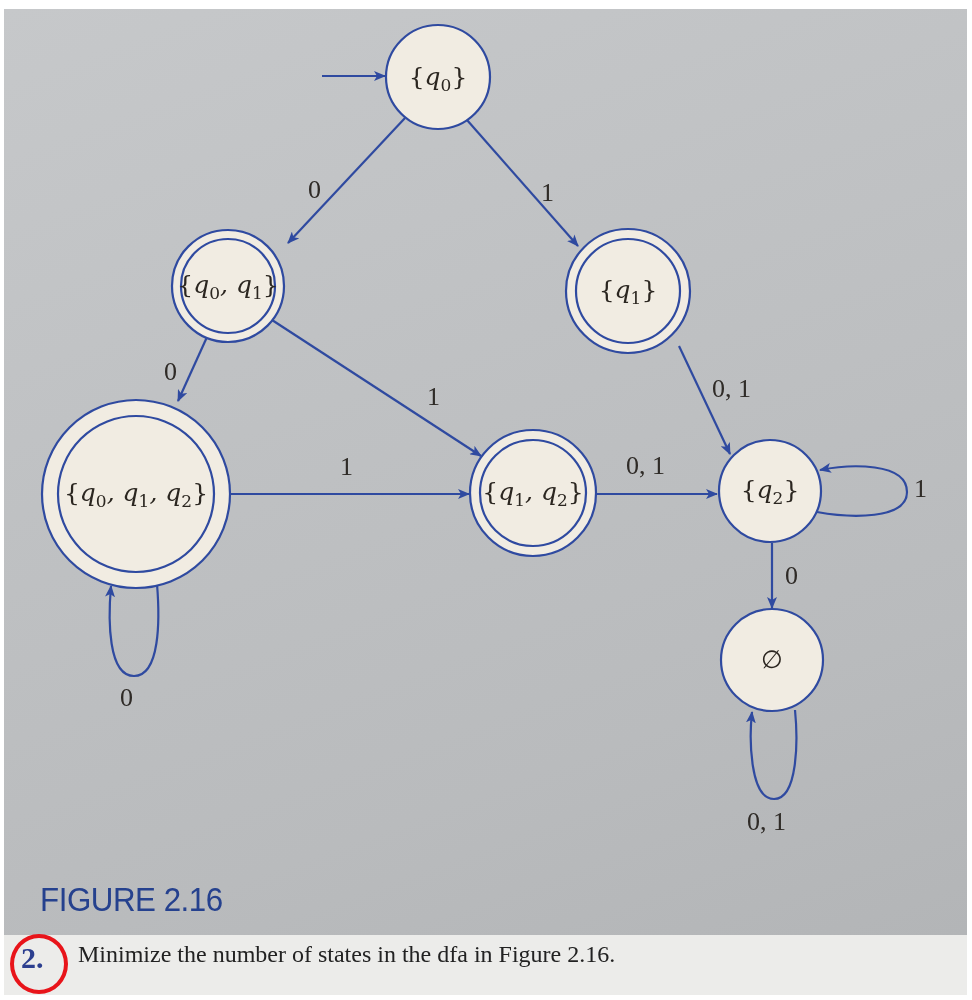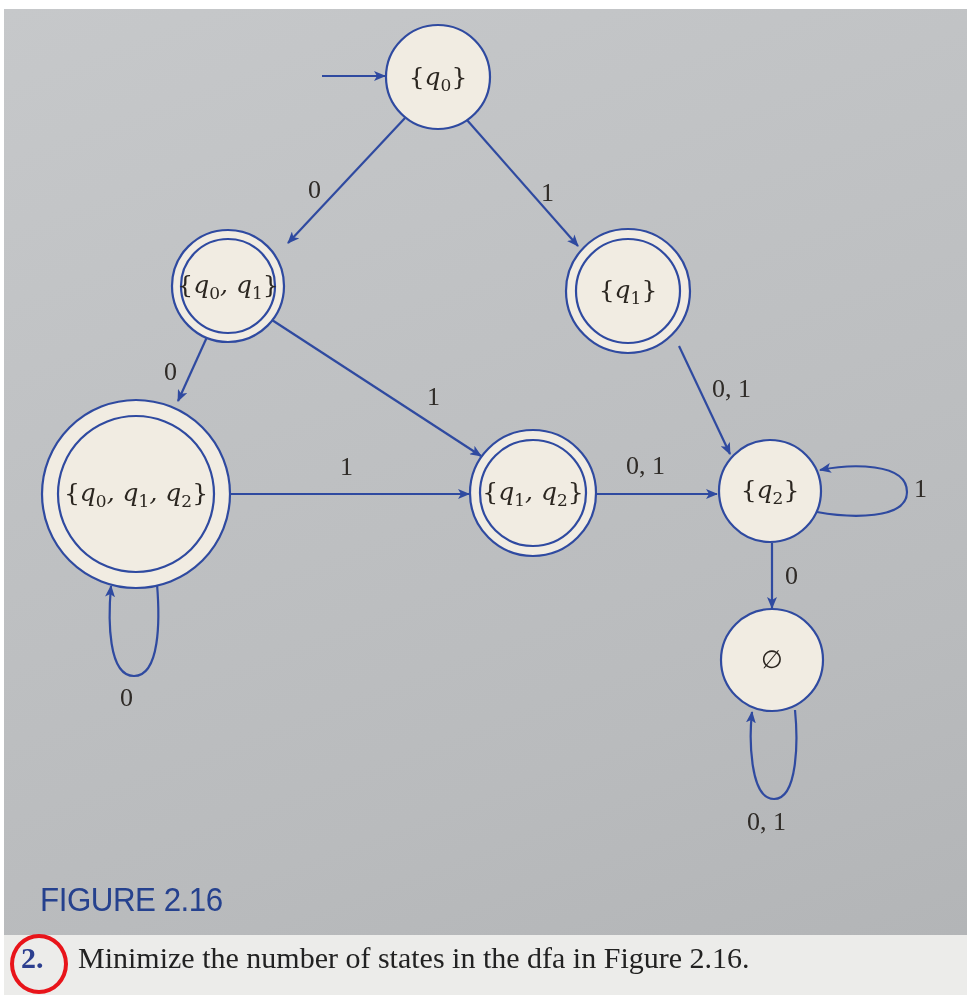--- a/index.html
+++ b/index.html
@@ -26,21 +26,21 @@
     #exercise-strip {
       position: absolute; left: 4px; top: 935px; width: 963px; height: 60px;
       background: #ececea;
     }
     #exercise-number {
       position: absolute; left: 21px; top: 941px;
       font-family: "Liberation Serif", serif; font-weight: bold; font-size: 30px; color: #2c3f8f;
     }
     #exercise-text {
       position: absolute; left: 78px; top: 941px;
-      font-family: "Liberation Serif", serif; font-size: 30px; color: #222222;
+      font-family: "Liberation Serif", serif; font-size: 24px; color: #222222;
     }
     #highlight-circle {
       position: absolute; left: 10px; top: 934px; width: 50px; height: 52px;
       border: 4px solid #e8141a; border-radius: 50%;
     }
   </style>
 </head>
 <body>
 
 <div id="photo"></div>

